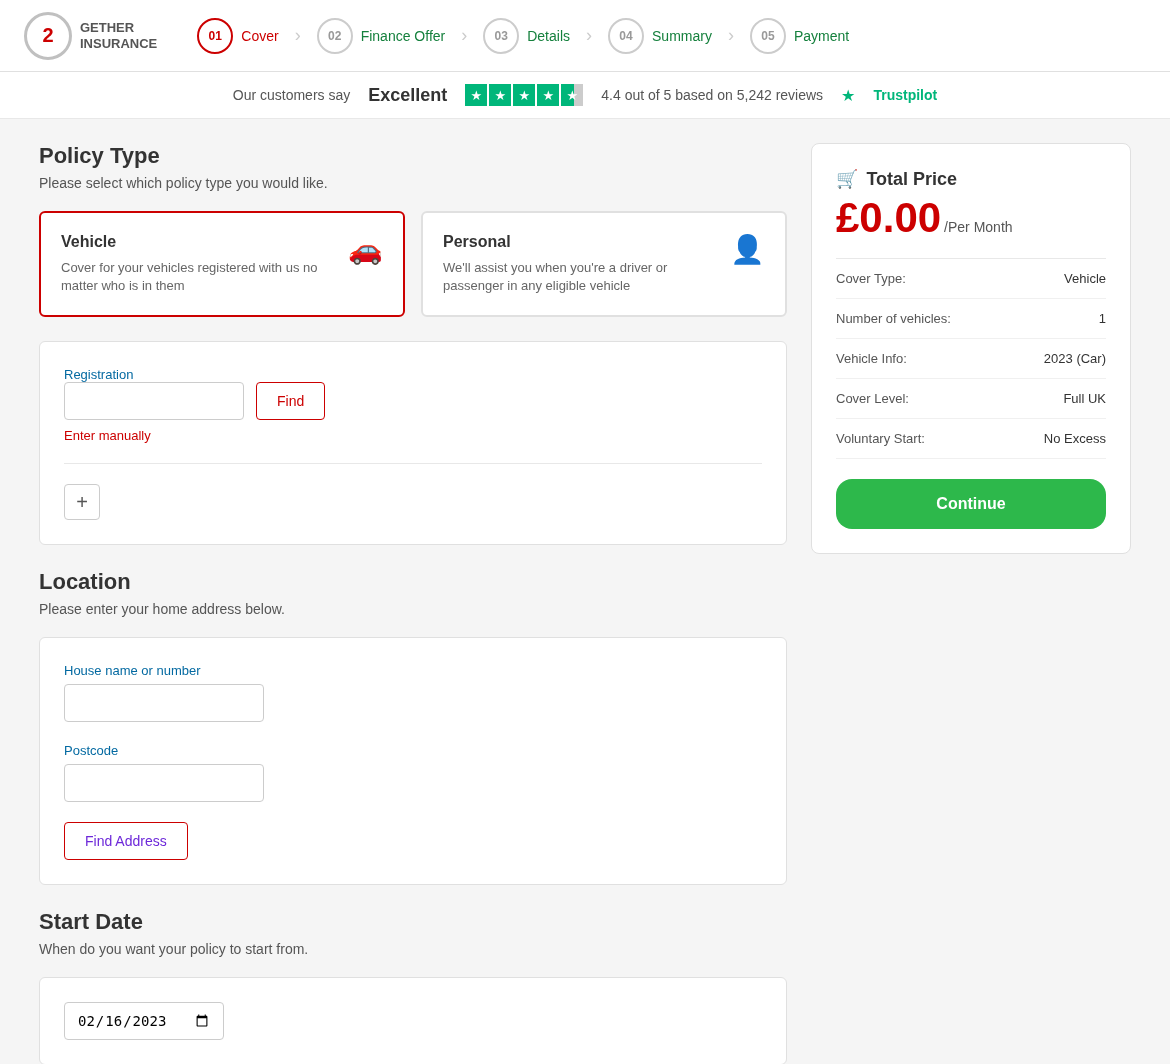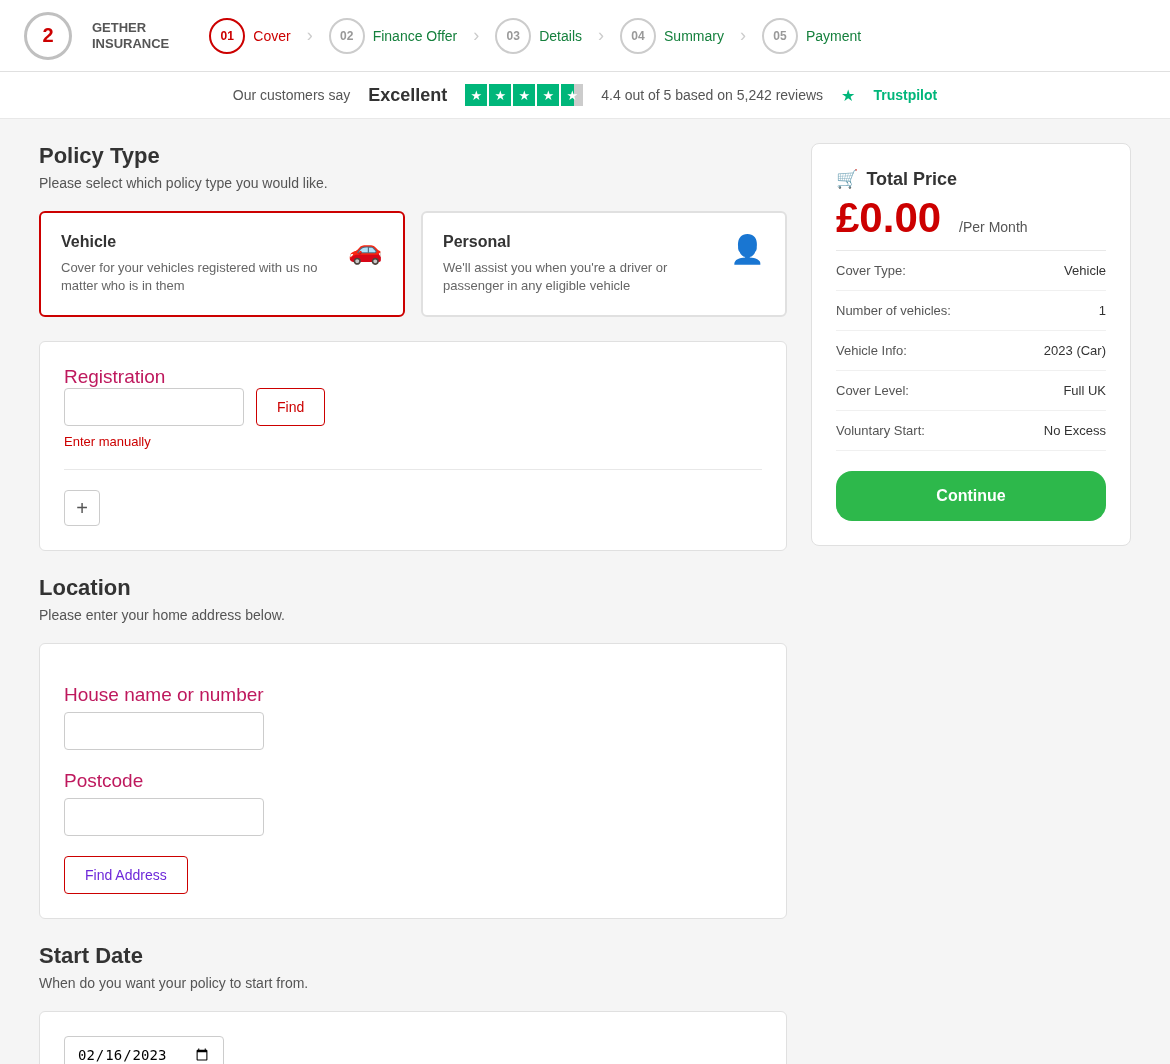--- a/index.html
+++ b/index.html
@@ -2,21 +2,21 @@
 <html><head>
   <meta charset="utf-8">
   <style>
     * { box-sizing: border-box; margin: 0; padding: 0; }
     body { font-family: Arial, sans-serif; background: #f5f5f5; color: #333; font-size: 14px; }
 
     
     .header { background: #fff; border-bottom: 1px solid #e0e0e0; padding: 0 24px; display: flex; align-items: center; height: 72px; }
     .logo { display: flex; align-items: center; margin-right: 40px; }
     .logo-circle { width: 48px; height: 48px; border-radius: 50%; border: 3px solid #c0c0c0; display: flex; align-items: center; justify-content: center; font-size: 20px; font-weight: bold; color: #c00; }
-    .logo-text { font-size: 13px; font-weight: bold; color: #555; margin-left: 20px; line-height: 1.2; }
+    .logo-text { font-size: 13px; font-weight: bold; color: #555; margin-left: 8px; line-height: 1.2; }
 
     .steps { display: flex; align-items: center; flex: 1; }
     .step { display: flex; align-items: center; }
     .step-bubble { width: 36px; height: 36px; border-radius: 50%; border: 2px solid #ccc; display: flex; align-items: center; justify-content: center; font-size: 12px; font-weight: bold; color: #999; background: #fff; }
     .step-bubble.active { border-color: #c00; color: #c00; }
     .step-label { margin-left: 8px; font-size: 14px; color: #15803d; font-weight: 400; }
     .step-label.active { color: #c00; font-weight: normal; }
     .step-arrow { margin: 0 16px; color: #ccc; font-size: 18px; }
 
     
@@ -40,46 +40,46 @@
     
     .policy-cards { display: flex; gap: 16px; margin-bottom: 24px; }
     .policy-card { flex: 1; border: 2px solid #e0e0e0; border-radius: 6px; padding: 20px; cursor: pointer; background: #fff; display: flex; justify-content: space-between; align-items: flex-start; }
     .policy-card.selected { border-color: #c00; background: #fff; }
     .policy-card-title { font-size: 16px; font-weight: bold; margin-bottom: 8px; }
     .policy-card-desc { font-size: 13px; color: #666; line-height: 1.4; }
     .policy-card-icon { font-size: 28px; color: #555; margin-left: 12px; flex-shrink: 0; }
 
     
     .vehicle-form { background: #fff; border: 1px solid #e0e0e0; border-radius: 6px; padding: 24px; margin-bottom: 24px; }
-    .field-label { font-size: 19px; color: #be185d; margin-bottom: 6px; }
+    .field-label { font-size: 13px; color: #0369a1; margin-bottom: 6px; }
     .field-row { display: flex; align-items: flex-end; gap: 12px; }
     .text-input { border: 1px solid #ccc; border-radius: 4px; padding: 8px 12px; font-size: 14px; width: 180px; height: 38px; }
     .find-btn { border: 1px solid #c00; color: #c00; background: #fff; border-radius: 4px; padding: 8px 20px; font-size: 14px; cursor: pointer; height: 38px; }
     .enter-manually { color: #c00; font-size: 13px; cursor: pointer; margin-top: 8px; text-decoration: none; display: inline-block; }
     .divider { border: none; border-top: 1px solid #e8e8e8; margin: 20px 0; }
     .add-btn { width: 36px; height: 36px; border: 1px solid #ccc; border-radius: 4px; background: #fff; font-size: 20px; color: #555; cursor: pointer; display: flex; align-items: center; justify-content: center; }
 
     
     .location-section { margin-bottom: 24px; }
     .location-form { background: #fff; border: 1px solid #e0e0e0; border-radius: 6px; padding: 24px; }
     .location-input { border: 1px solid #ccc; border-radius: 4px; padding: 8px 12px; font-size: 14px; width: 200px; height: 38px; display: block; margin-top: 6px; }
-    .field-group { margin-bottom: 20px; margin-top: 16px; }
+    .field-group { margin-bottom: 20px; }
     .find-address-btn { border: 1px solid #c00; color: #6d28d9; background: #fff; border-radius: 4px; padding: 8px 20px; font-size: 14px; cursor: pointer; height: 38px; }
 
     
     .start-date-section { margin-bottom: 24px; }
     .start-date-form { background: #fff; border: 1px solid #e0e0e0; border-radius: 6px; padding: 24px; }
     .date-input { border: 1px solid #ccc; border-radius: 4px; padding: 8px 12px; font-size: 14px; height: 38px; width: 160px; }
 
     
     .summary-card { background: #fff; border: 1px solid #e0e0e0; border-radius: 8px; padding: 24px; }
     .summary-title { font-size: 18px; font-weight: bold; color: #333; margin-bottom: 4px; display: flex; align-items: center; gap: 8px; }
     .summary-price { font-size: 42px; font-weight: bold; color: #c00; display: inline; }
     .summary-price-period { font-size: 14px; color: #555; }
-    .summary-price-row { margin-bottom: 8px; display: flex; align-items: baseline; gap: 18px; }
+    .summary-price-row { margin-bottom: 16px; display: flex; align-items: baseline; gap: 3px; }
     .summary-divider { border: none; border-top: 1px solid #e8e8e8; margin: 0; }
     .summary-row { display: flex; justify-content: space-between; padding: 12px 0; border-bottom: 1px solid #f0f0f0; font-size: 13px; }
     .summary-row-label { color: #555; }
     .summary-row-value { color: #333; font-weight: 500; text-align: right; }
     .continue-btn { width: 100%; background: #2db84b; color: #fff; border: none; border-radius: 16px; padding: 16px; font-size: 16px; font-weight: bold; cursor: pointer; margin-top: 20px; }
 
     .policy-section { margin-bottom: 0; }
   </style>
 </head>
 <body>

